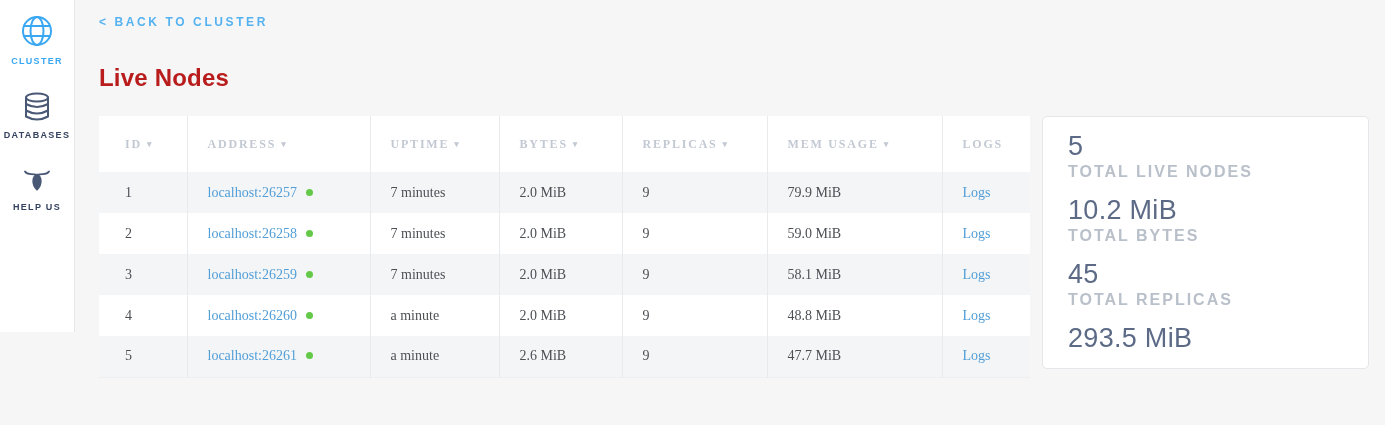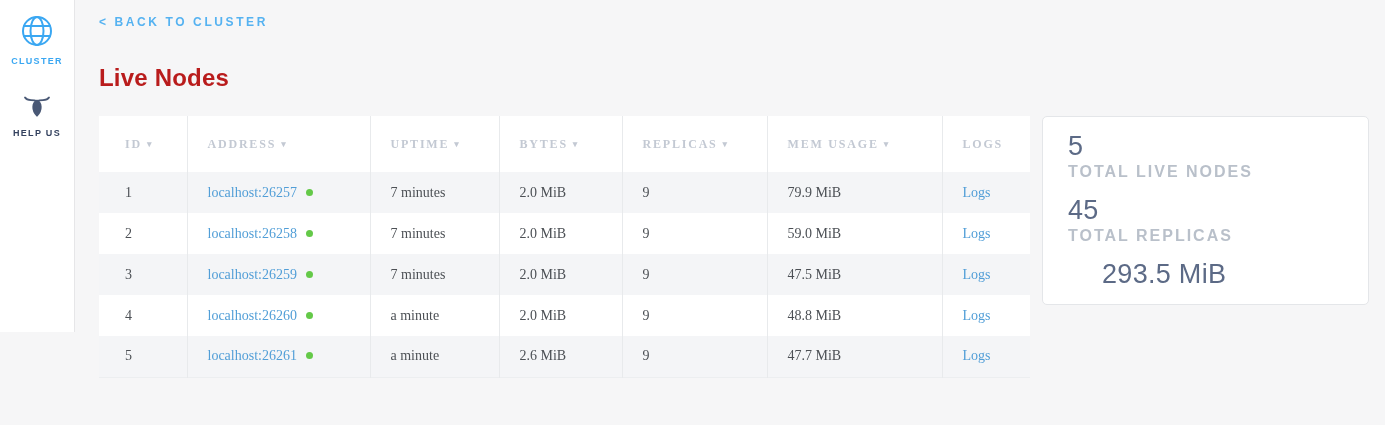--- a/index.html
+++ b/index.html
@@ -76,21 +76,21 @@
   }
 
   
   .summary-card {
     width: 327px; margin-left: 12px;
     background: #ffffff;
     border: 1px solid #e4e6e9; border-radius: 5px;
     padding: 13px 20px 14px 25px;
   }
   .summary-item { margin-bottom: 13px; }
-  .summary-item:last-child { margin-bottom: 0; margin-left: 34px; }
+  .summary-item:last-child { margin-bottom: 0; }
   .summary-value {
     font-size: 27px; line-height: 32px; color: #5c6a86; letter-spacing: 0.3px;
   }
   .summary-label {
     margin-top: 1px;
     font-size: 16px; font-weight: bold; letter-spacing: 2px;
     color: #b9c0ca; text-transform: uppercase;
   }
 
   .icon-svg { display: block; }
@@ -107,20 +107,31 @@
         <svg class="icon-svg" width="36" height="36" viewBox="0 0 36 36" fill="none" stroke="#3aa7f2" stroke-width="2" stroke-linecap="round">
           <circle cx="18" cy="18" r="14"></circle>
           <ellipse cx="18" cy="18" rx="6.5" ry="14"></ellipse>
           <line x1="5.2" y1="13" x2="30.8" y2="13"></line>
           <line x1="5.2" y1="23" x2="30.8" y2="23"></line>
         </svg>
       </span>
       <span class="nav-label">CLUSTER</span>
     </div>
 
+    <div class="nav-item">
+      <span>
+        <svg class="icon-svg" width="32" height="32" viewBox="0 0 32 32" fill="none" stroke="#495875" stroke-width="2" stroke-linecap="round">
+          <ellipse cx="16" cy="6.5" rx="11" ry="4"></ellipse>
+          <path d="M5 6.5 V25.5 Q16 31.5 27 25.5 V6.5"></path>
+          <path d="M5 13 Q16 19 27 13"></path>
+          <path d="M5 19.5 Q16 25.5 27 19.5"></path>
+        </svg>
+      </span>
+      <span class="nav-label">DATABASES</span>
+    </div>
 
     <div class="nav-item">
       <span>
         <svg class="icon-svg" width="30" height="30" viewBox="0 0 30 30" fill="none" stroke="#495875" stroke-width="1.8" stroke-linecap="round">
           <path d="M3 6.5 Q4.5 9 9 9.2 Q13 9.4 15 10"></path>
           <path d="M27 6.5 Q25.5 9 21 9.2 Q17 9.4 15 10"></path>
           <path d="M15 9.5 C19.5 11.5 20.5 19 15 24.5 C9.5 19 10.5 11.5 15 9.5 Z" fill="#495875"></path>
         </svg>
       </span>
       <span class="nav-label">HELP US</span>
@@ -175,21 +186,21 @@
             <td>9</td>
             <td>59.0 MiB</td>
             <td><a class="cell-link">Logs</a></td>
           </tr>
           <tr>
             <td>3</td>
             <td><a class="cell-link">localhost:26259</a><span class="live-dot"></span></td>
             <td>7 minutes</td>
             <td>2.0 MiB</td>
             <td>9</td>
-            <td>47.5 MiB</td>
+            <td>58.1 MiB</td>
             <td><a class="cell-link">Logs</a></td>
           </tr>
           <tr>
             <td>4</td>
             <td><a class="cell-link">localhost:26260</a><span class="live-dot"></span></td>
             <td>a minute</td>
             <td>2.0 MiB</td>
             <td>9</td>
             <td>48.8 MiB</td>
             <td><a class="cell-link">Logs</a></td>
@@ -205,20 +216,24 @@
           </tr>
         </tbody>
       </table>
 
       <div class="summary-card">
         <div class="summary-item">
           <div class="summary-value">5</div>
           <div class="summary-label">TOTAL LIVE NODES</div>
         </div>
         <div class="summary-item">
+          <div class="summary-value">10.2 MiB</div>
+          <div class="summary-label">TOTAL BYTES</div>
+        </div>
+        <div class="summary-item">
           <div class="summary-value">45</div>
           <div class="summary-label">TOTAL REPLICAS</div>
         </div>
         <div class="summary-item">
           <div class="summary-value">293.5 MiB</div>
         </div>
       </div>
 
     </div>
   </main>

